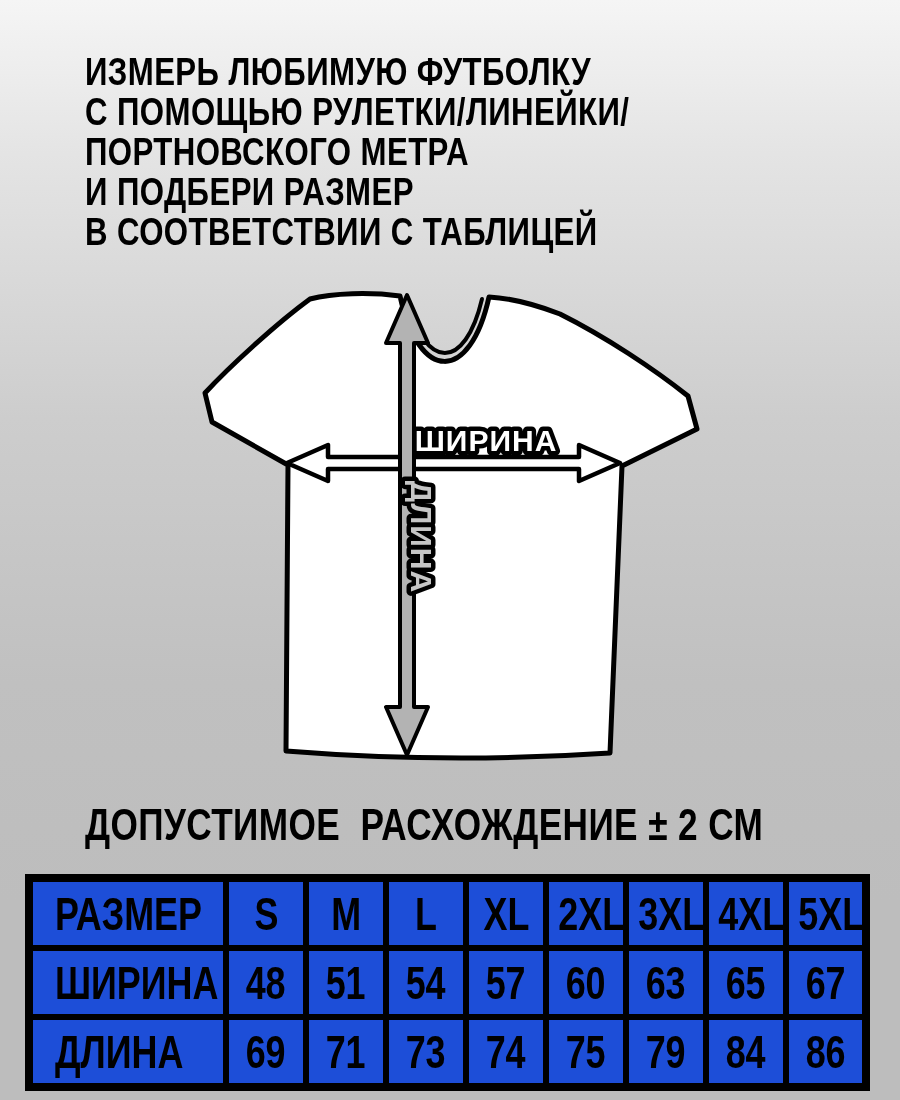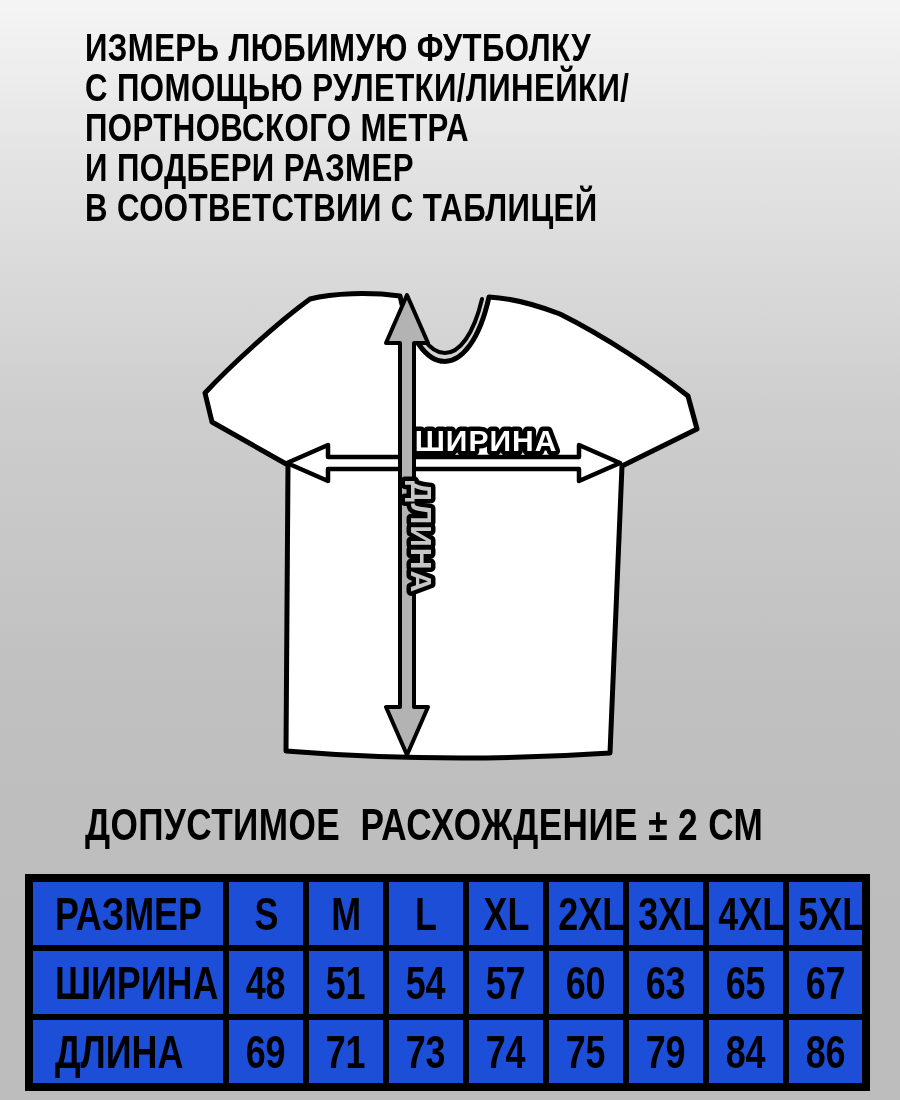--- a/index.html
+++ b/index.html
@@ -6,21 +6,21 @@
   .page{
     position:relative;
     width:900px;height:1100px;
     overflow:hidden;
     background:linear-gradient(180deg,#f5f5f5 0%,#e4e4e4 14%,#cdcdcd 38%,#c0c0c0 62%,#bdbdbd 82%,#bdbdbd 100%);
     font-family:"Liberation Sans","DejaVu Sans",sans-serif;
     color:#000;
   }
   
   .intro{
-    position:absolute;left:85px;top:28px;
+    position:absolute;left:85px;top:52px;
   }
   .intro .line{
     font-size:39px;line-height:40px;font-weight:700;
     letter-spacing:.5px;white-space:nowrap;
     transform:scaleX(.80);transform-origin:left top;
   }
   
   .figure{
     position:absolute;left:185px;top:283px;width:530px;height:485px;
   }

